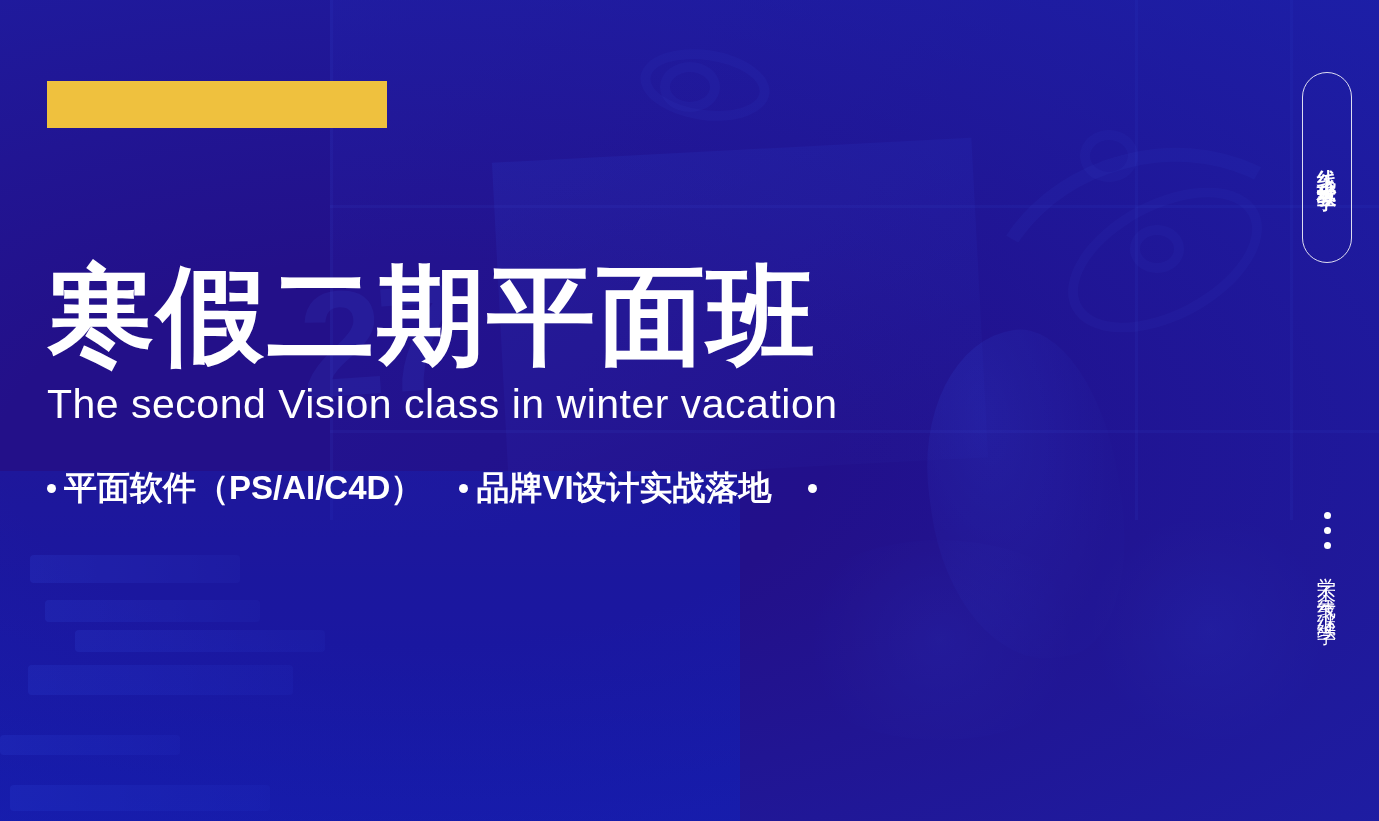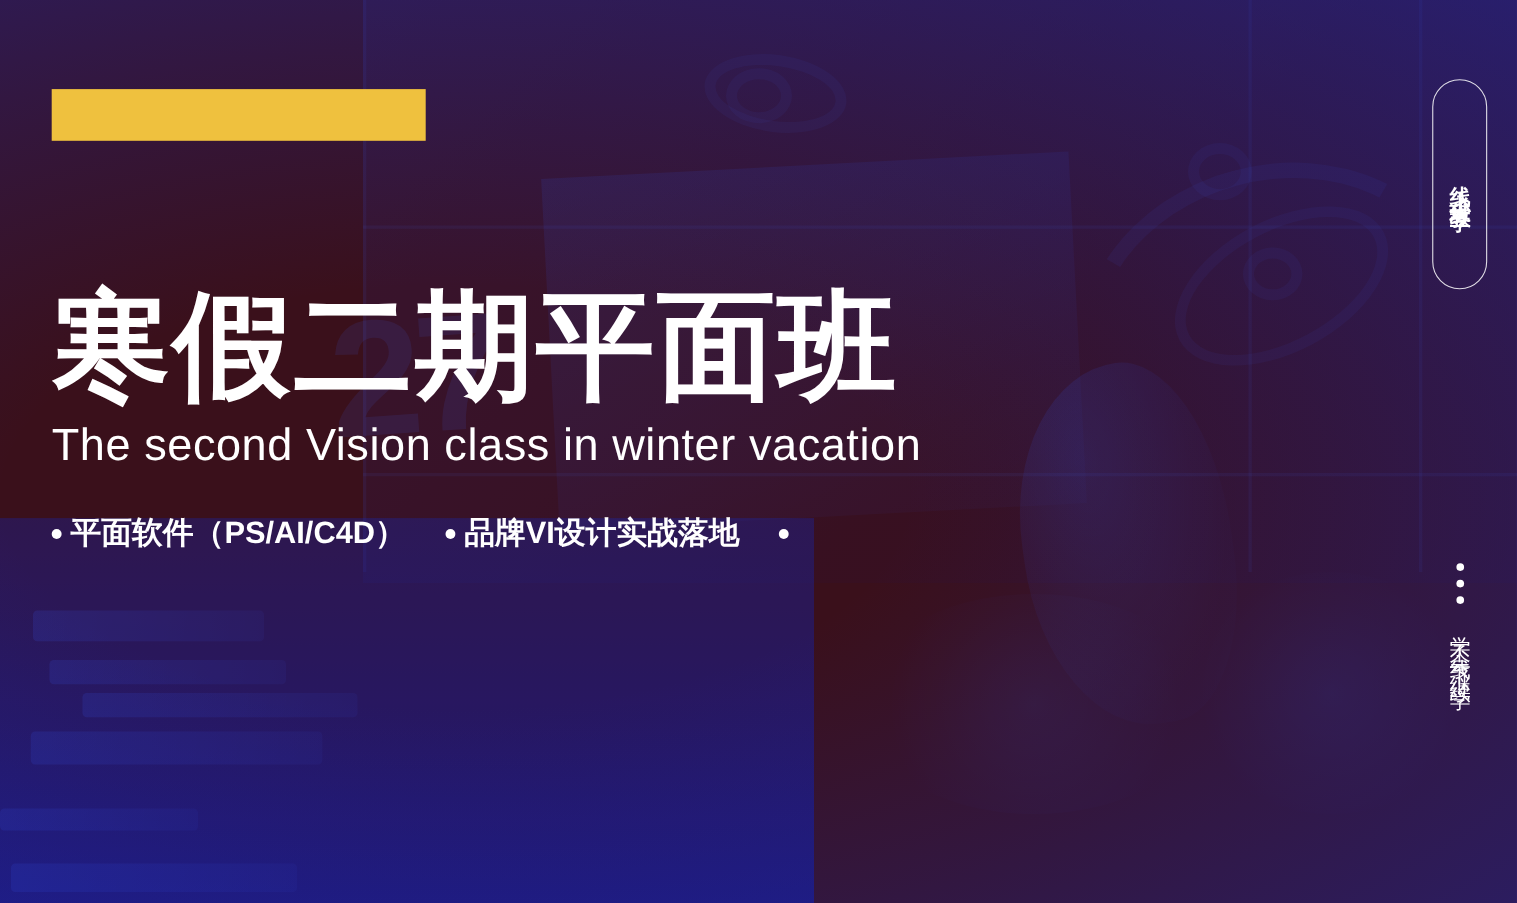--- a/index.html
+++ b/index.html
@@ -6,21 +6,21 @@
   html, body { width:1379px; height:821px; overflow:hidden; }
   body {
     font-family:"Liberation Sans","DejaVu Sans",sans-serif;
     background:#1C3BDD;
   }
 
   .poster {
     position:relative;
     width:1379px;
     height:821px;
-    background:#7f1d1d;
+    background:#4c1d95;
     overflow:hidden;
   }
 
   
   .bg-layer { position:absolute; inset:0; overflow:hidden; }
 
   .bg-board {
     position:absolute;
     left:330px; top:-30px; width:1050px; height:560px;
     background:
@@ -123,21 +123,21 @@
     left:47px; top:466px;
     display:flex;
     align-items:center;
     gap:36px;
     white-space:nowrap;
   }
   .feature {
     display:flex;
     align-items:center;
     gap:8px;
-    font-size:28px;
+    font-size:33px;
     font-weight:700;
     color:#FFFFFF;
   }
   .feature .dot {
     width:9px; height:9px;
     border-radius:50%;
     background:#FFFFFF;
     flex:none;
   }
   .feature:nth-child(3) { gap:16px; }

